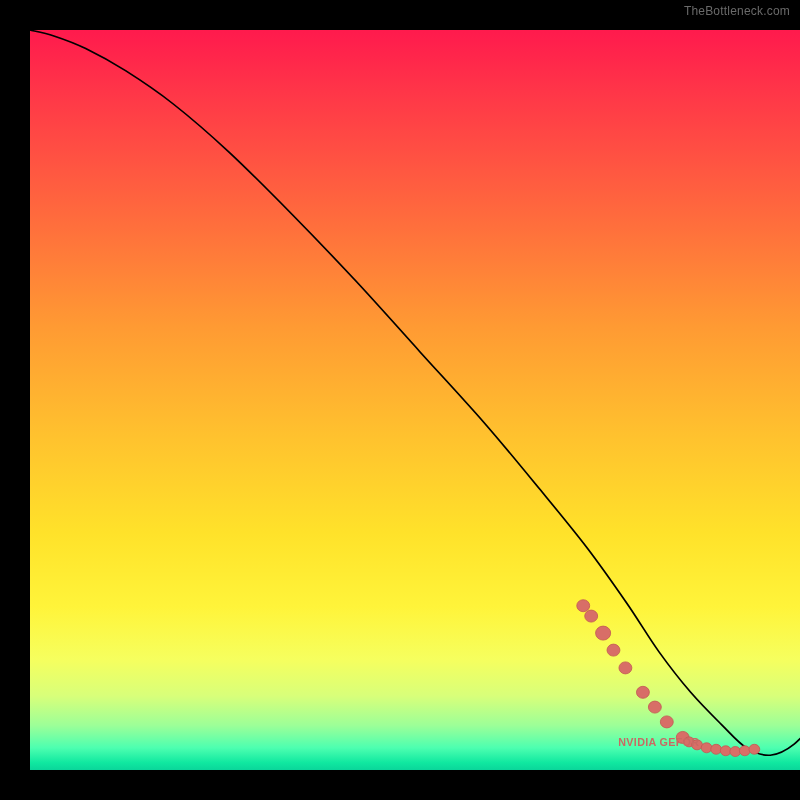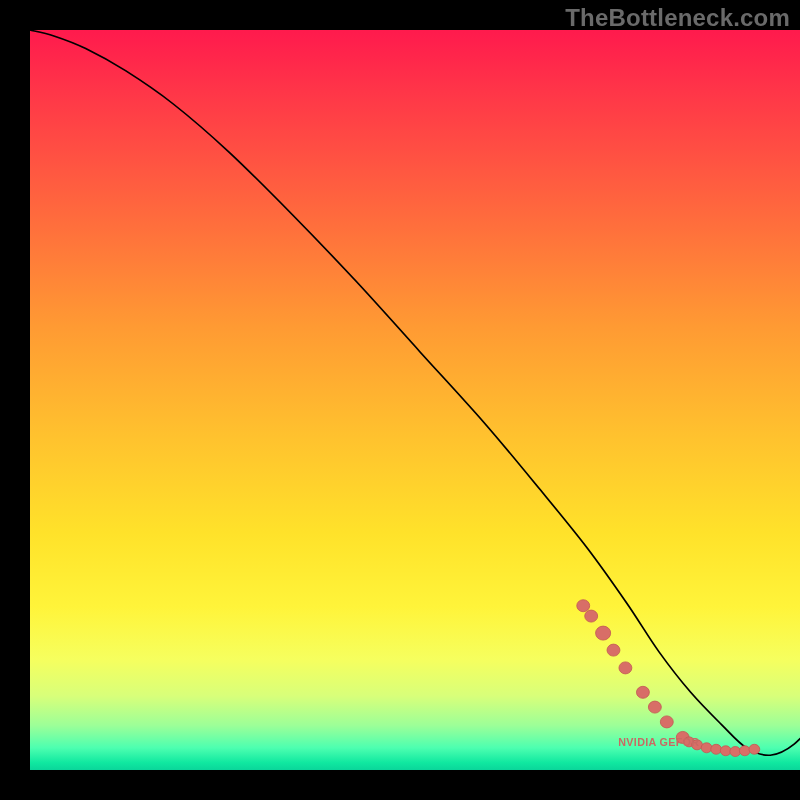--- a/index.html
+++ b/index.html
@@ -15,22 +15,22 @@
     position: relative;
     width: 800px;
     height: 800px;
     background: #000;
   }
   .watermark {
     position: absolute;
     top: 4px;
     right: 10px;
     color: #6a6a6a;
-    font-size: 24px;
-    font-weight: 700;
+    font-size: 12px;
+    font-weight: 400;
     letter-spacing: 0.2px;
     user-select: none;
   }
   .plot {
     position: absolute;
     left: 30px;
     top: 30px;
     width: 796px;
     height: 740px;
   }

